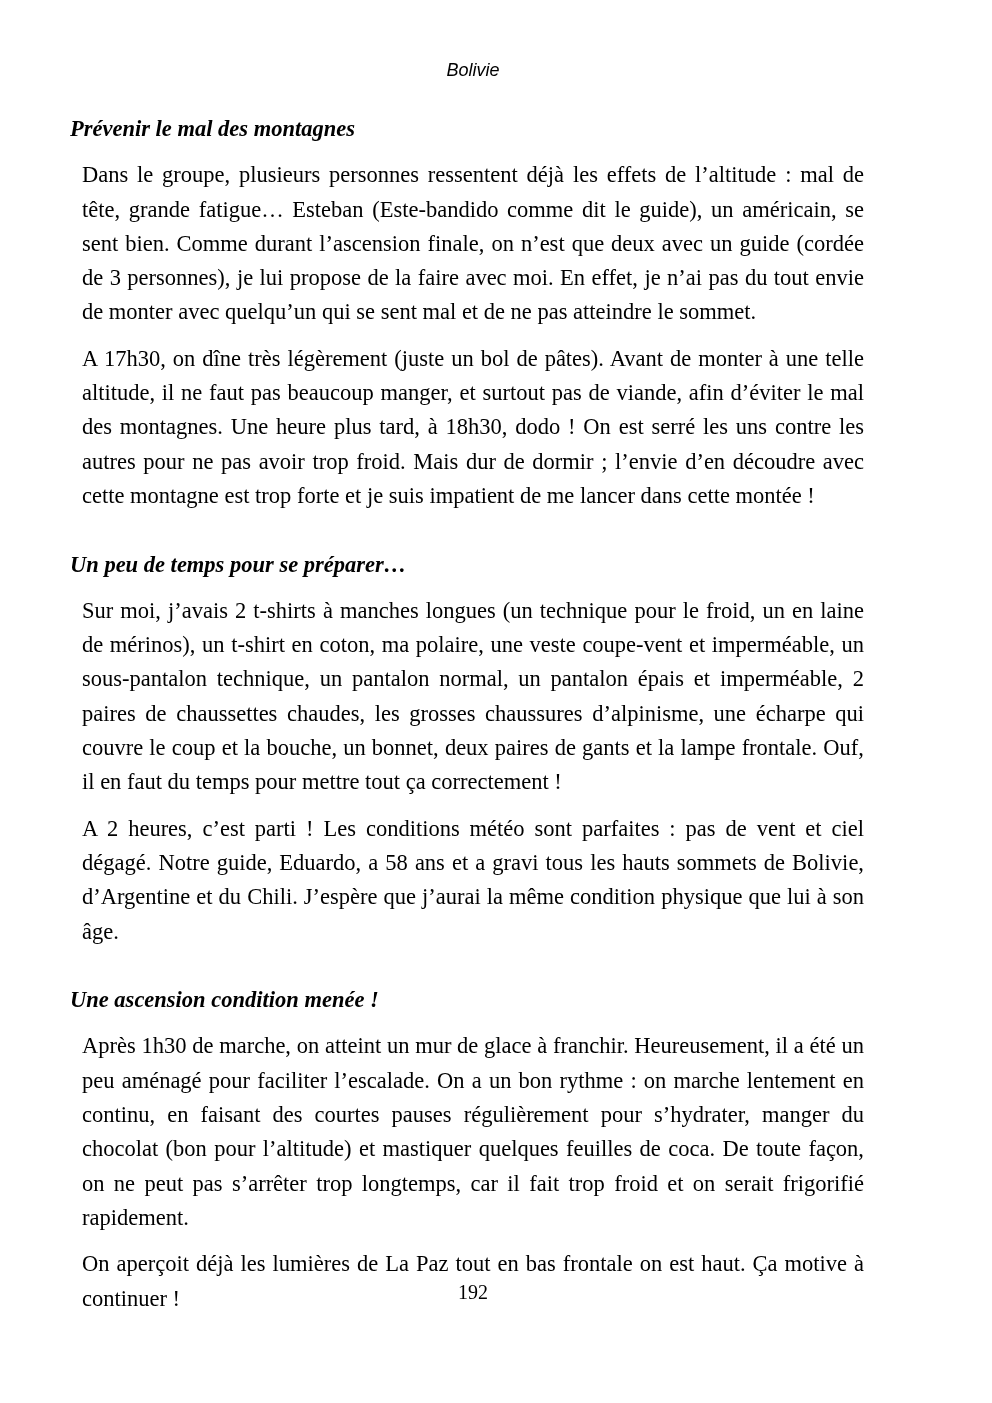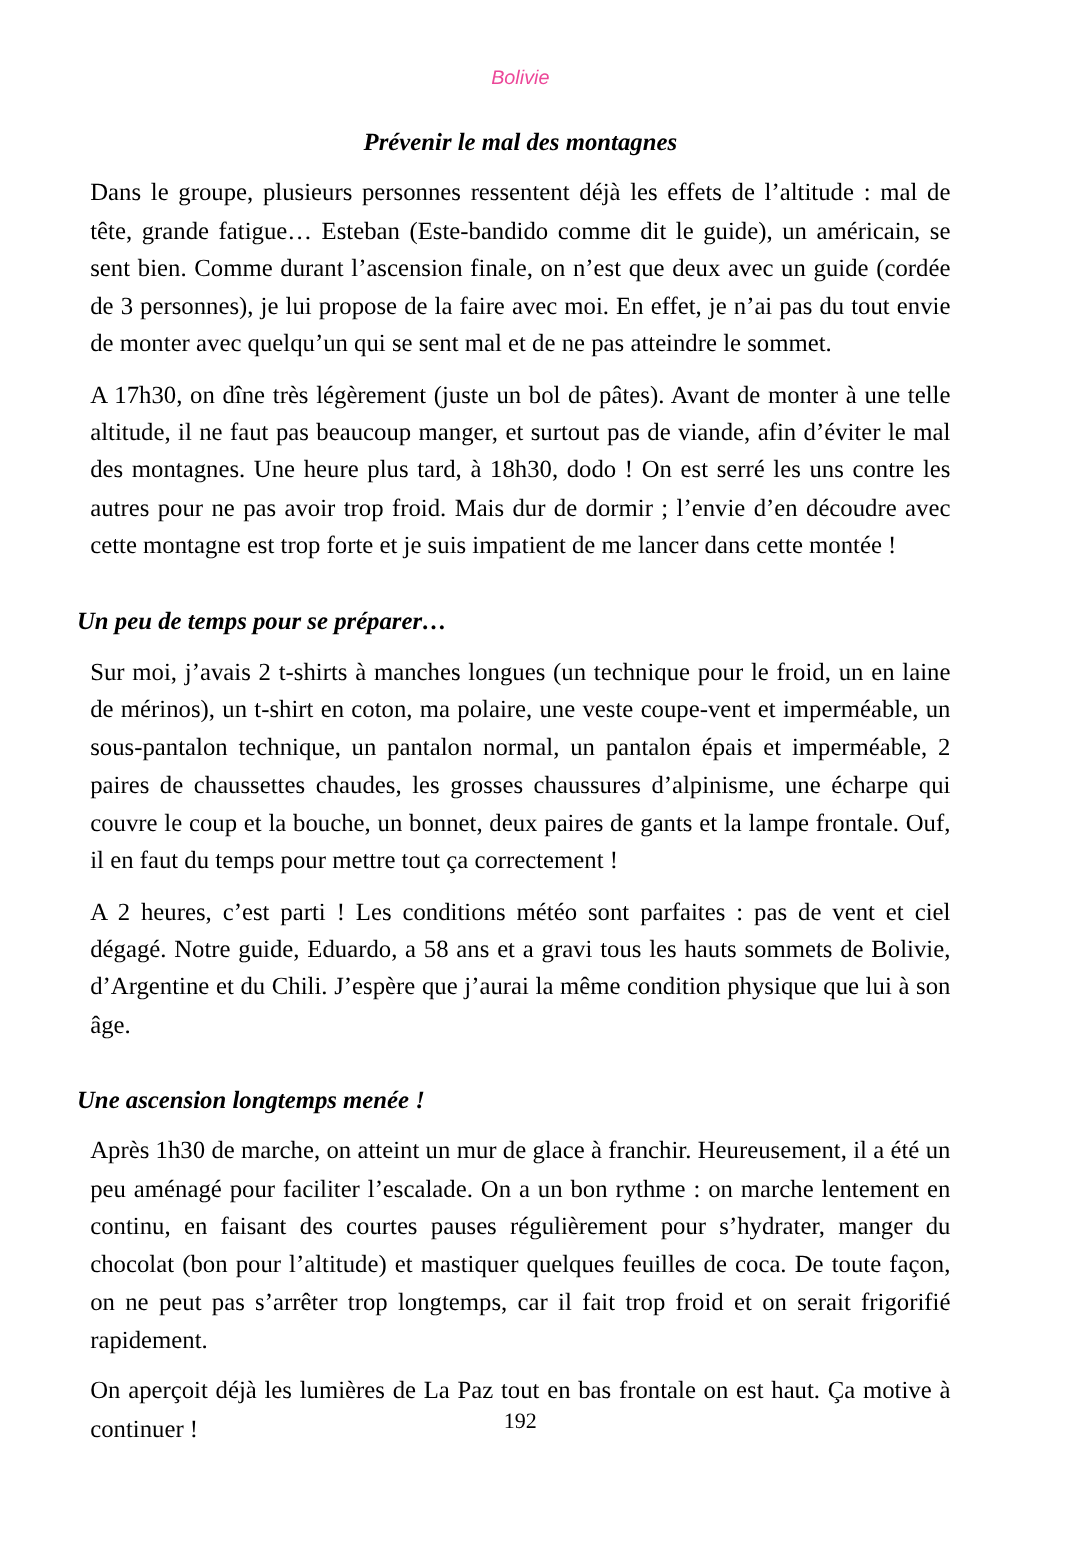--- a/index.html
+++ b/index.html
@@ -20,33 +20,32 @@
     left: 70px;
     top: 58px;
     width: 806px;
   }
   .running-header {
     font-family: "Liberation Sans", sans-serif;
     font-style: italic;
     font-size: 18px;
     line-height: 24px;
     text-align: center;
-    color: #ec4899;
+    color: #000000;
   }
   .section-heading {
     font-family: "Liberation Serif", serif;
     font-weight: bold;
     font-style: italic;
     font-size: 22.5px;
     line-height: 34.3px;
     margin: 34.3px 0 0 0;
   }
   .section-heading.first {
     margin-top: 30px;
-    text-align: center;
   }
   .paragraph {
     font-family: "Liberation Serif", serif;
     font-size: 22.5px;
     line-height: 34.3px;
     text-align: justify;
     margin: 12px;
   }
   .page-number {
     position: absolute;
@@ -68,20 +67,20 @@
     <div class="running-header">Bolivie</div>
 
     <h2 class="section-heading first">Prévenir le mal des montagnes</h2>
     <p class="paragraph">Dans le groupe, plusieurs personnes ressentent déjà les effets de l’altitude : mal de tête, grande fatigue… Esteban (Este-bandido comme dit le guide), un américain, se sent bien. Comme durant l’ascension finale, on n’est que deux avec un guide (cordée de 3 personnes), je lui propose de la faire avec moi. En effet, je n’ai pas du tout envie de monter avec quelqu’un qui se sent mal et de ne pas atteindre le sommet.</p>
     <p class="paragraph">A 17h30, on dîne très légèrement (juste un bol de pâtes). Avant de monter à une telle altitude, il ne faut pas beaucoup manger, et surtout pas de viande, afin d’éviter le mal des montagnes. Une heure plus tard, à 18h30, dodo ! On est serré les uns contre les autres pour ne pas avoir trop froid. Mais dur de dormir ; l’envie d’en découdre avec cette montagne est trop forte et je suis impatient de me lancer dans cette montée !</p>
 
     <h2 class="section-heading">Un peu de temps pour se préparer…</h2>
     <p class="paragraph">Sur moi, j’avais 2 t-shirts à manches longues (un technique pour le froid, un en laine de mérinos), un t-shirt en coton, ma polaire, une veste coupe-vent et imperméable, un sous-pantalon technique, un pantalon normal, un pantalon épais et imperméable, 2 paires de chaussettes chaudes, les grosses chaussures d’alpinisme, une écharpe qui couvre le coup et la bouche, un bonnet, deux paires de gants et la lampe frontale. Ouf, il en faut du temps pour mettre tout ça correctement !</p>
     <p class="paragraph">A 2 heures, c’est parti ! Les conditions météo sont parfaites : pas de vent et ciel dégagé. Notre guide, Eduardo, a 58 ans et a gravi tous les hauts sommets de Bolivie, d’Argentine et du Chili. J’espère que j’aurai la même condition physique que lui à son âge.</p>
 
-    <h2 class="section-heading">Une ascension longtemps menée !</h2>
+    <h2 class="section-heading">Une ascension condition menée !</h2>
     <p class="paragraph">Après 1h30 de marche, on atteint un mur de glace à franchir. Heureusement, il a été un peu aménagé pour faciliter l’escalade. On a un bon rythme : on marche lentement en continu, en faisant des courtes pauses régulièrement pour s’hydrater, manger du chocolat (bon pour l’altitude) et mastiquer quelques feuilles de coca. De toute façon, on ne peut pas s’arrêter trop longtemps, car il fait trop froid et on serait frigorifié rapidement.</p>
     <p class="paragraph">On aperçoit déjà les lumières de La Paz tout en bas frontale on est haut. Ça motive à continuer !</p>
 
   </div>
 
   <div class="page-number">192</div>
 </div>
 
 </body></html>

